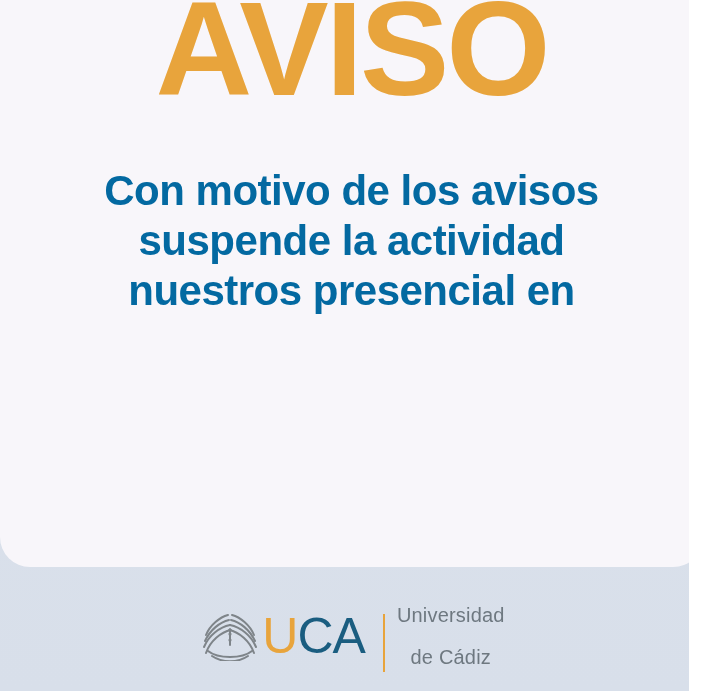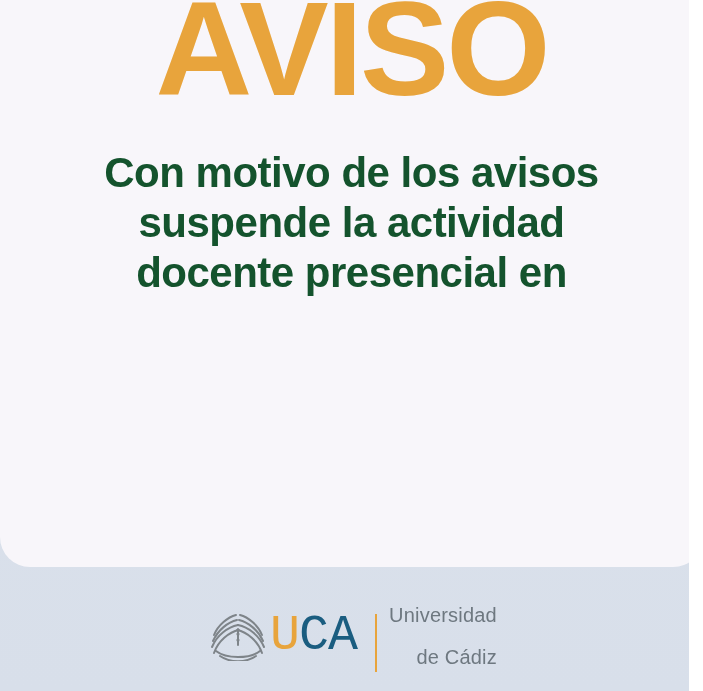--- a/index.html
+++ b/index.html
@@ -30,26 +30,26 @@
     margin-top: -18px;
     font-size: 134px;
     line-height: 1;
     font-weight: 800;
     letter-spacing: -3px;
     color: #e8a43c;
     font-family: "Liberation Sans", sans-serif;
   }
 
   .body-text {
-    margin-top: 32px;
+    margin-top: 50px;
     font-size: 42px;
     font-weight: 700;
     line-height: 50px;
     letter-spacing: -0.5px;
-    color: #14532d;
+    color: #0369a1;
   }
 
   
   .footer {
     position: absolute;
     top: 567px; left: 0;
     width: 703px;
     height: 124px;
     display: flex;
     align-items: center;
@@ -58,21 +58,21 @@
 
   .logo-row {
     display: flex;
     align-items: center;
     margin-top: 14px;
   }
 
   .emblem { width: 64px; height: 50px; display: block; }
 
   .acronym {
-    font-family: Liberation Mono, monospace;
+    font-family: Liberation Sans, sans-serif;
     font-size: 50px;
     font-weight: 400;
     line-height: 1;
     letter-spacing: -1px;
     white-space: nowrap;
   }
   .acronym .letter-u { color: #e8a43c; }
   .acronym .letters-ca { color: #1a5d80; }
 
   .logo-divider {
@@ -82,35 +82,35 @@
     margin: 14px 12px 0 18px;
   }
 
   .institution {
     display: flex;
     flex-direction: column;
     font-size: 20px;
     line-height: 22px;
     color: #6e7880;
     letter-spacing: 0.2px;
-    text-align: right;
+    text-align: center;
     gap: 20px;
   }
 </style>
 </head>
 <body>
 
 <div class="stage">
 
   <div class="card">
     <h1 class="title">AVISO</h1>
     <div class="body-text">
       <div>Con motivo de los avisos</div>
       <div>suspende la actividad</div>
-      <div>docente presencial en</div>
+      <div>nuestros presencial en</div>
     </div>
   </div>
 
   <div class="footer">
     <div class="logo-row">
 
       <svg class="emblem" viewBox="0 0 64 50" fill="none" xmlns="http://www.w3.org/2000/svg">
         <g stroke="#7E8489" stroke-width="2" stroke-linecap="round" fill="none">
 
           <path d="M30 4 C 22 6, 12 14, 8 24"></path>

